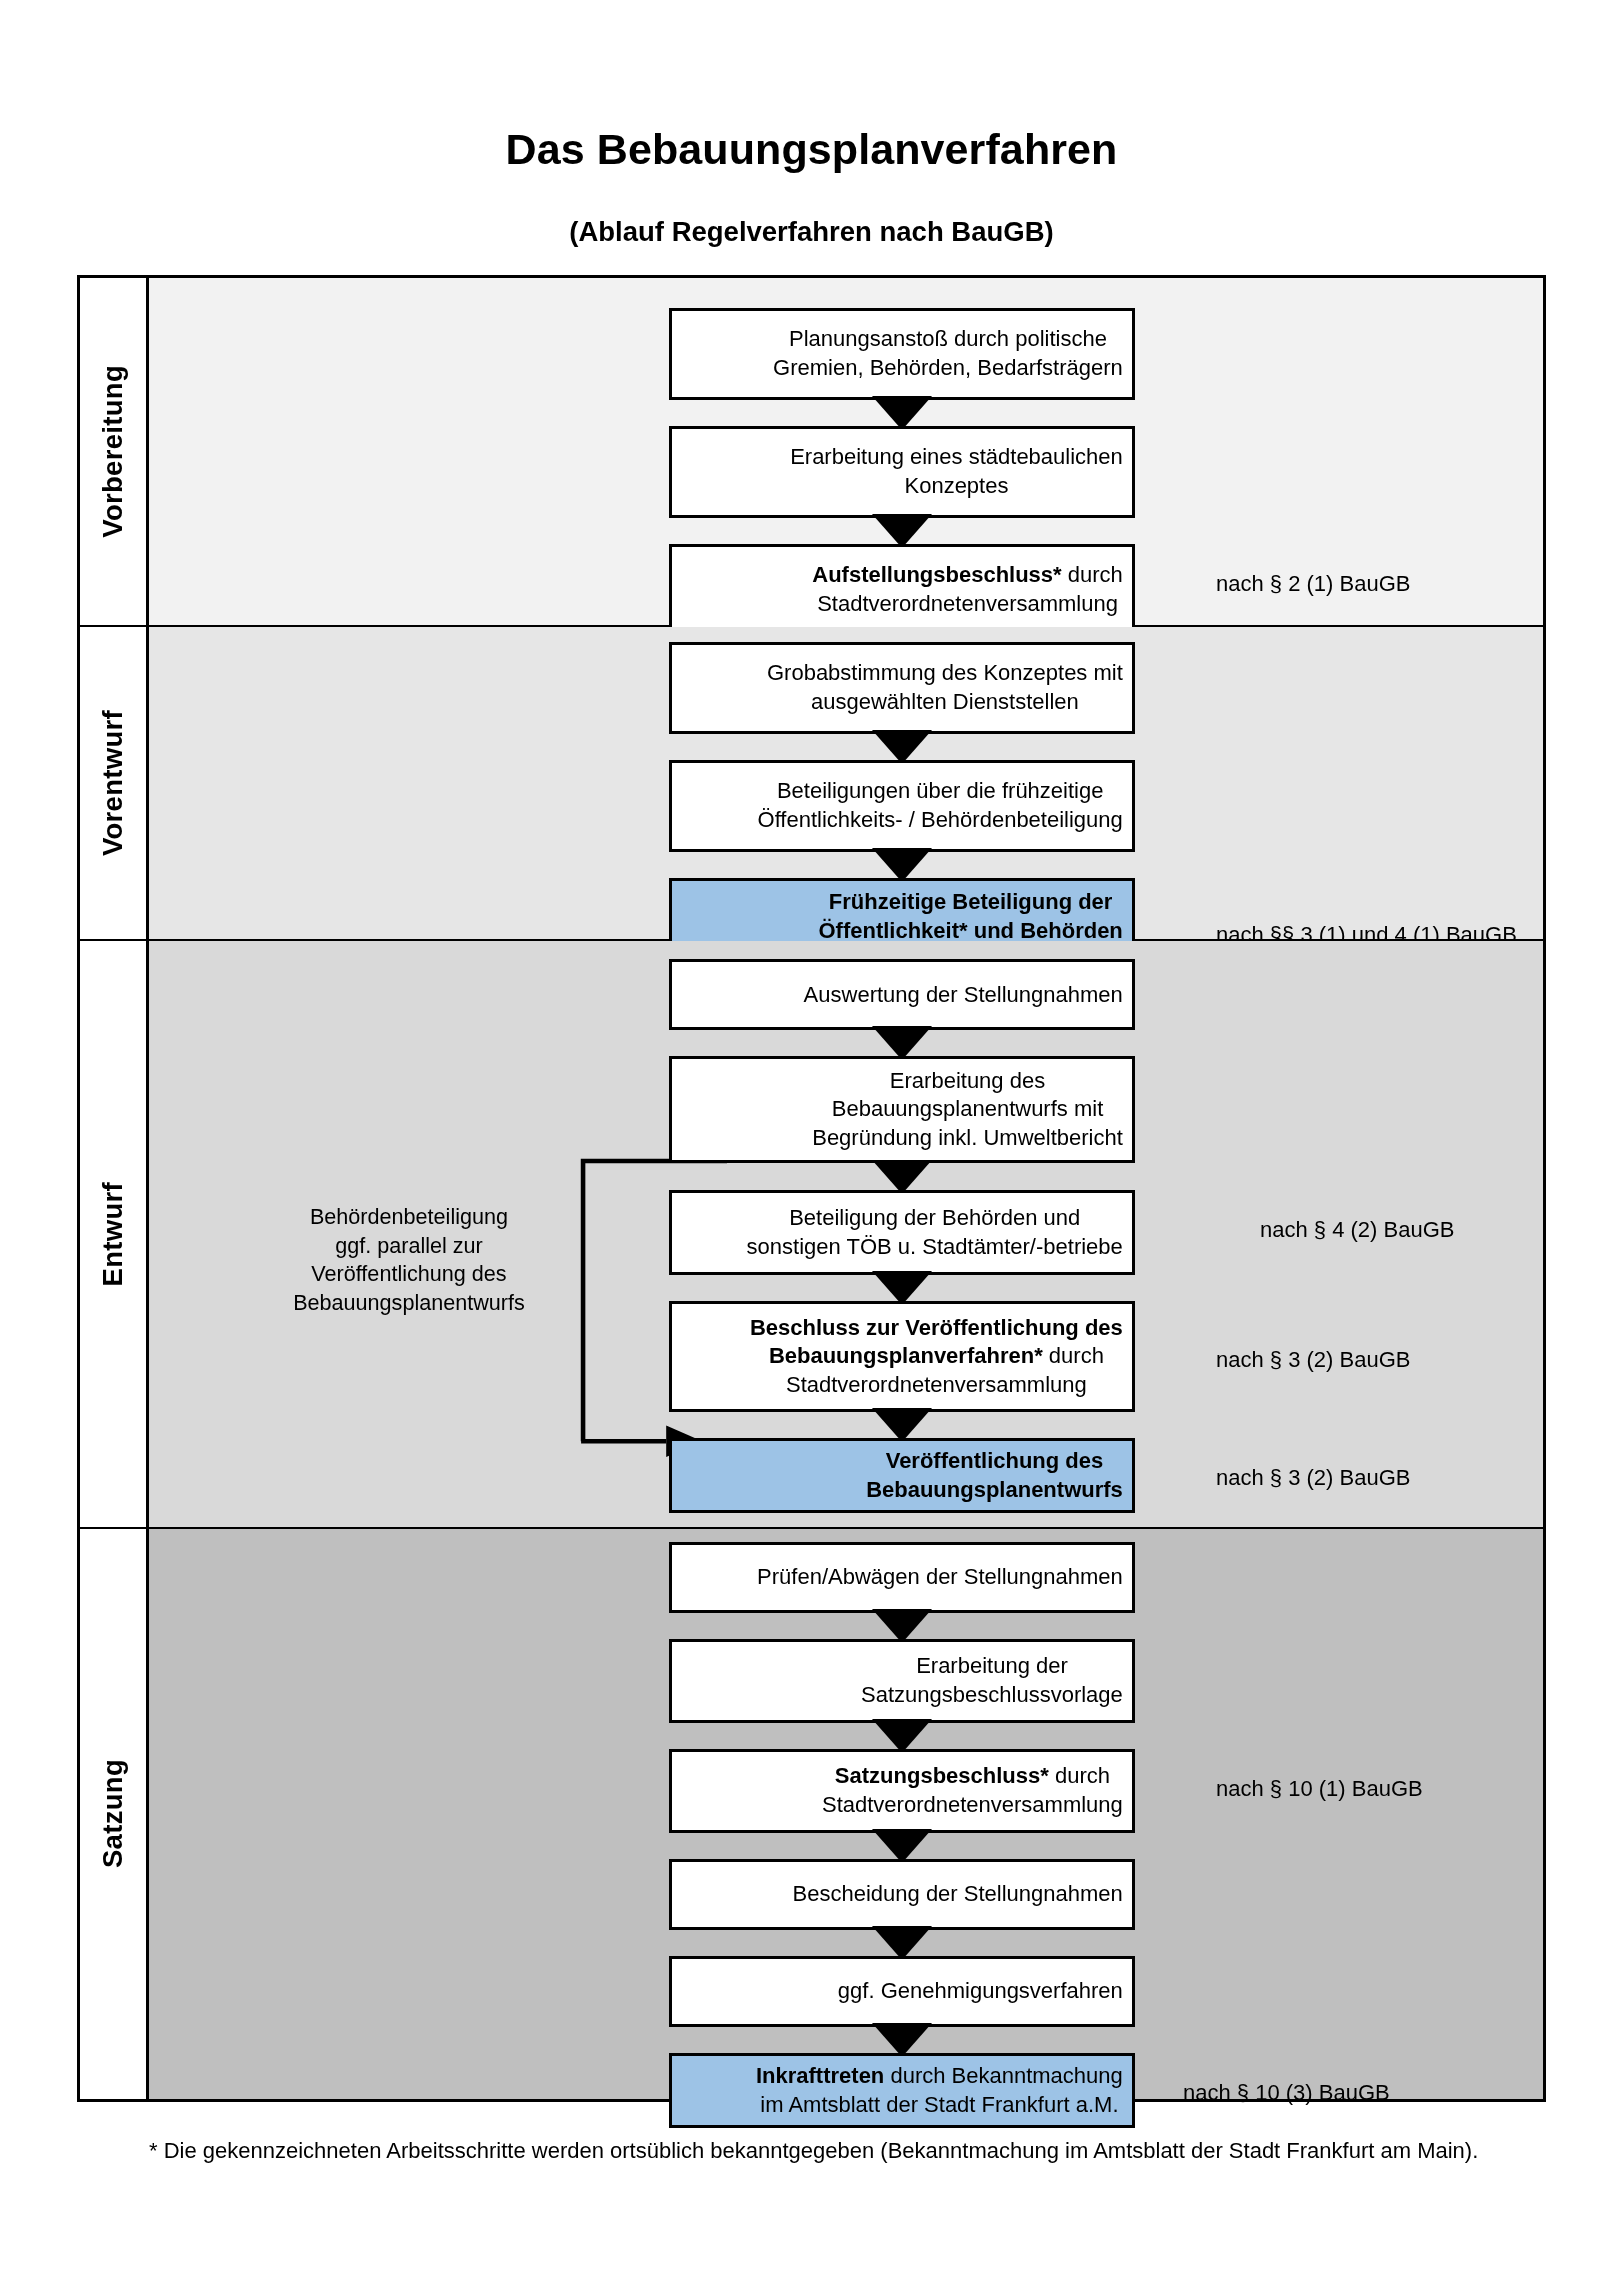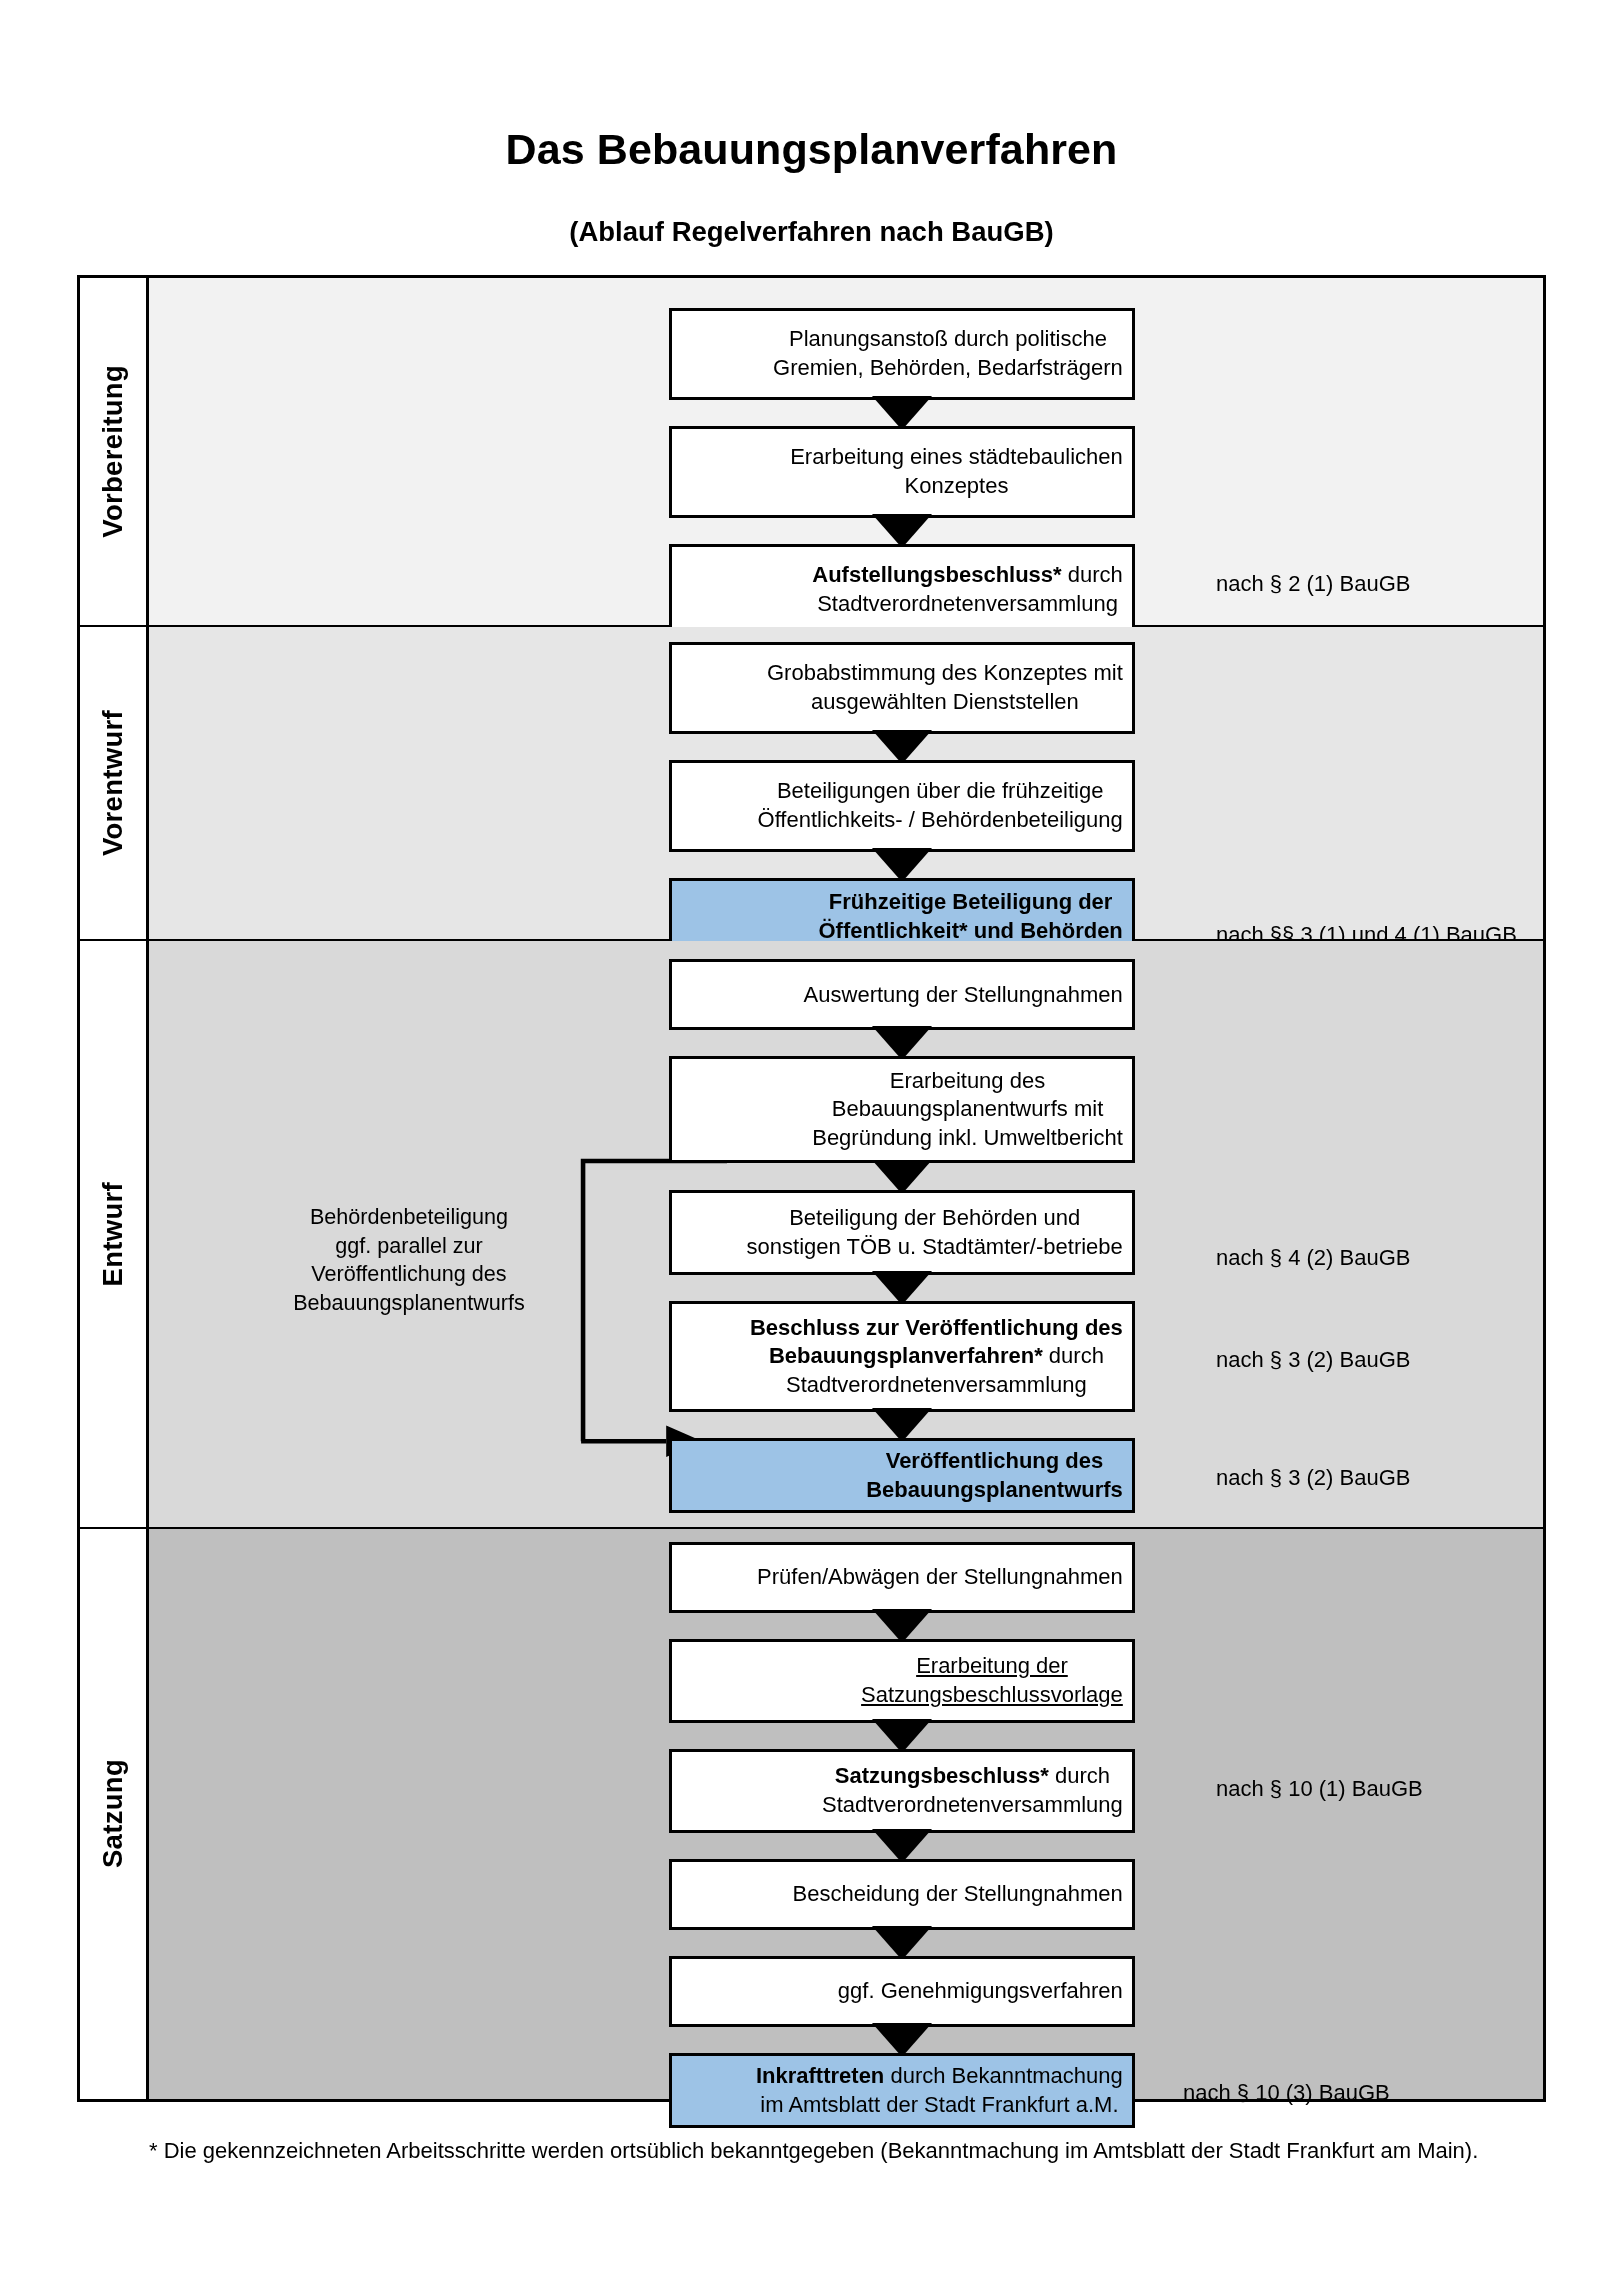--- a/index.html
+++ b/index.html
@@ -276,40 +276,40 @@
         </span>
       </div>
 
       <div class="side-note" style="left:90px; top:262px; width:340px;">
         <span>Behördenbeteiligung</span><br>
         <span>ggf. parallel zur</span><br>
         <span>Veröffentlichung des</span><br>
         <span>Bebauungsplanentwurfs</span>
       </div>
 
-      <div class="legal-ref" style="left:1067px; top:276px;margin-top:28px;">nach § 4 (2) BauGB</div>
+      <div class="legal-ref" style="left:1111px; top:276px;">nach § 4 (2) BauGB</div>
       <div class="legal-ref" style="left:1067px; top:406px;">nach § 3 (2) BauGB</div>
       <div class="legal-ref" style="left:1067px; top:524px;">nach § 3 (2) BauGB</div>
     </div>
   </div>
 
   <div class="band" style="top:1251px; height:570px; background:#bfbfbf;">
     <div class="band-label-cell">
       <span class="band-label">Satzung</span>
     </div>
     <div class="band-body">
 
       <div class="flow-box" style="left:520px; top:13px; width:466px; height:71px;">
         <span>
           <span>Prüfen/Abwägen der Stellungnahmen</span>
         </span>
       </div>
       <div class="down-arrow" style="left:723px; top:80px;"></div>
 
-      <div class="flow-box" style="left:520px; top:110px; width:466px; height:84px;text-decoration:underline;">
+      <div class="flow-box" style="left:520px; top:110px; width:466px; height:84px;">
         <span>
           <span>Erarbeitung der</span><br>
           <span>Satzungsbeschlussvorlage</span>
         </span>
       </div>
       <div class="down-arrow" style="left:723px; top:190px;"></div>
 
       <div class="flow-box" style="left:520px; top:220px; width:466px; height:84px;">
         <span>
           <span class="b">Satzungsbeschluss*</span><span> durch</span><br>

